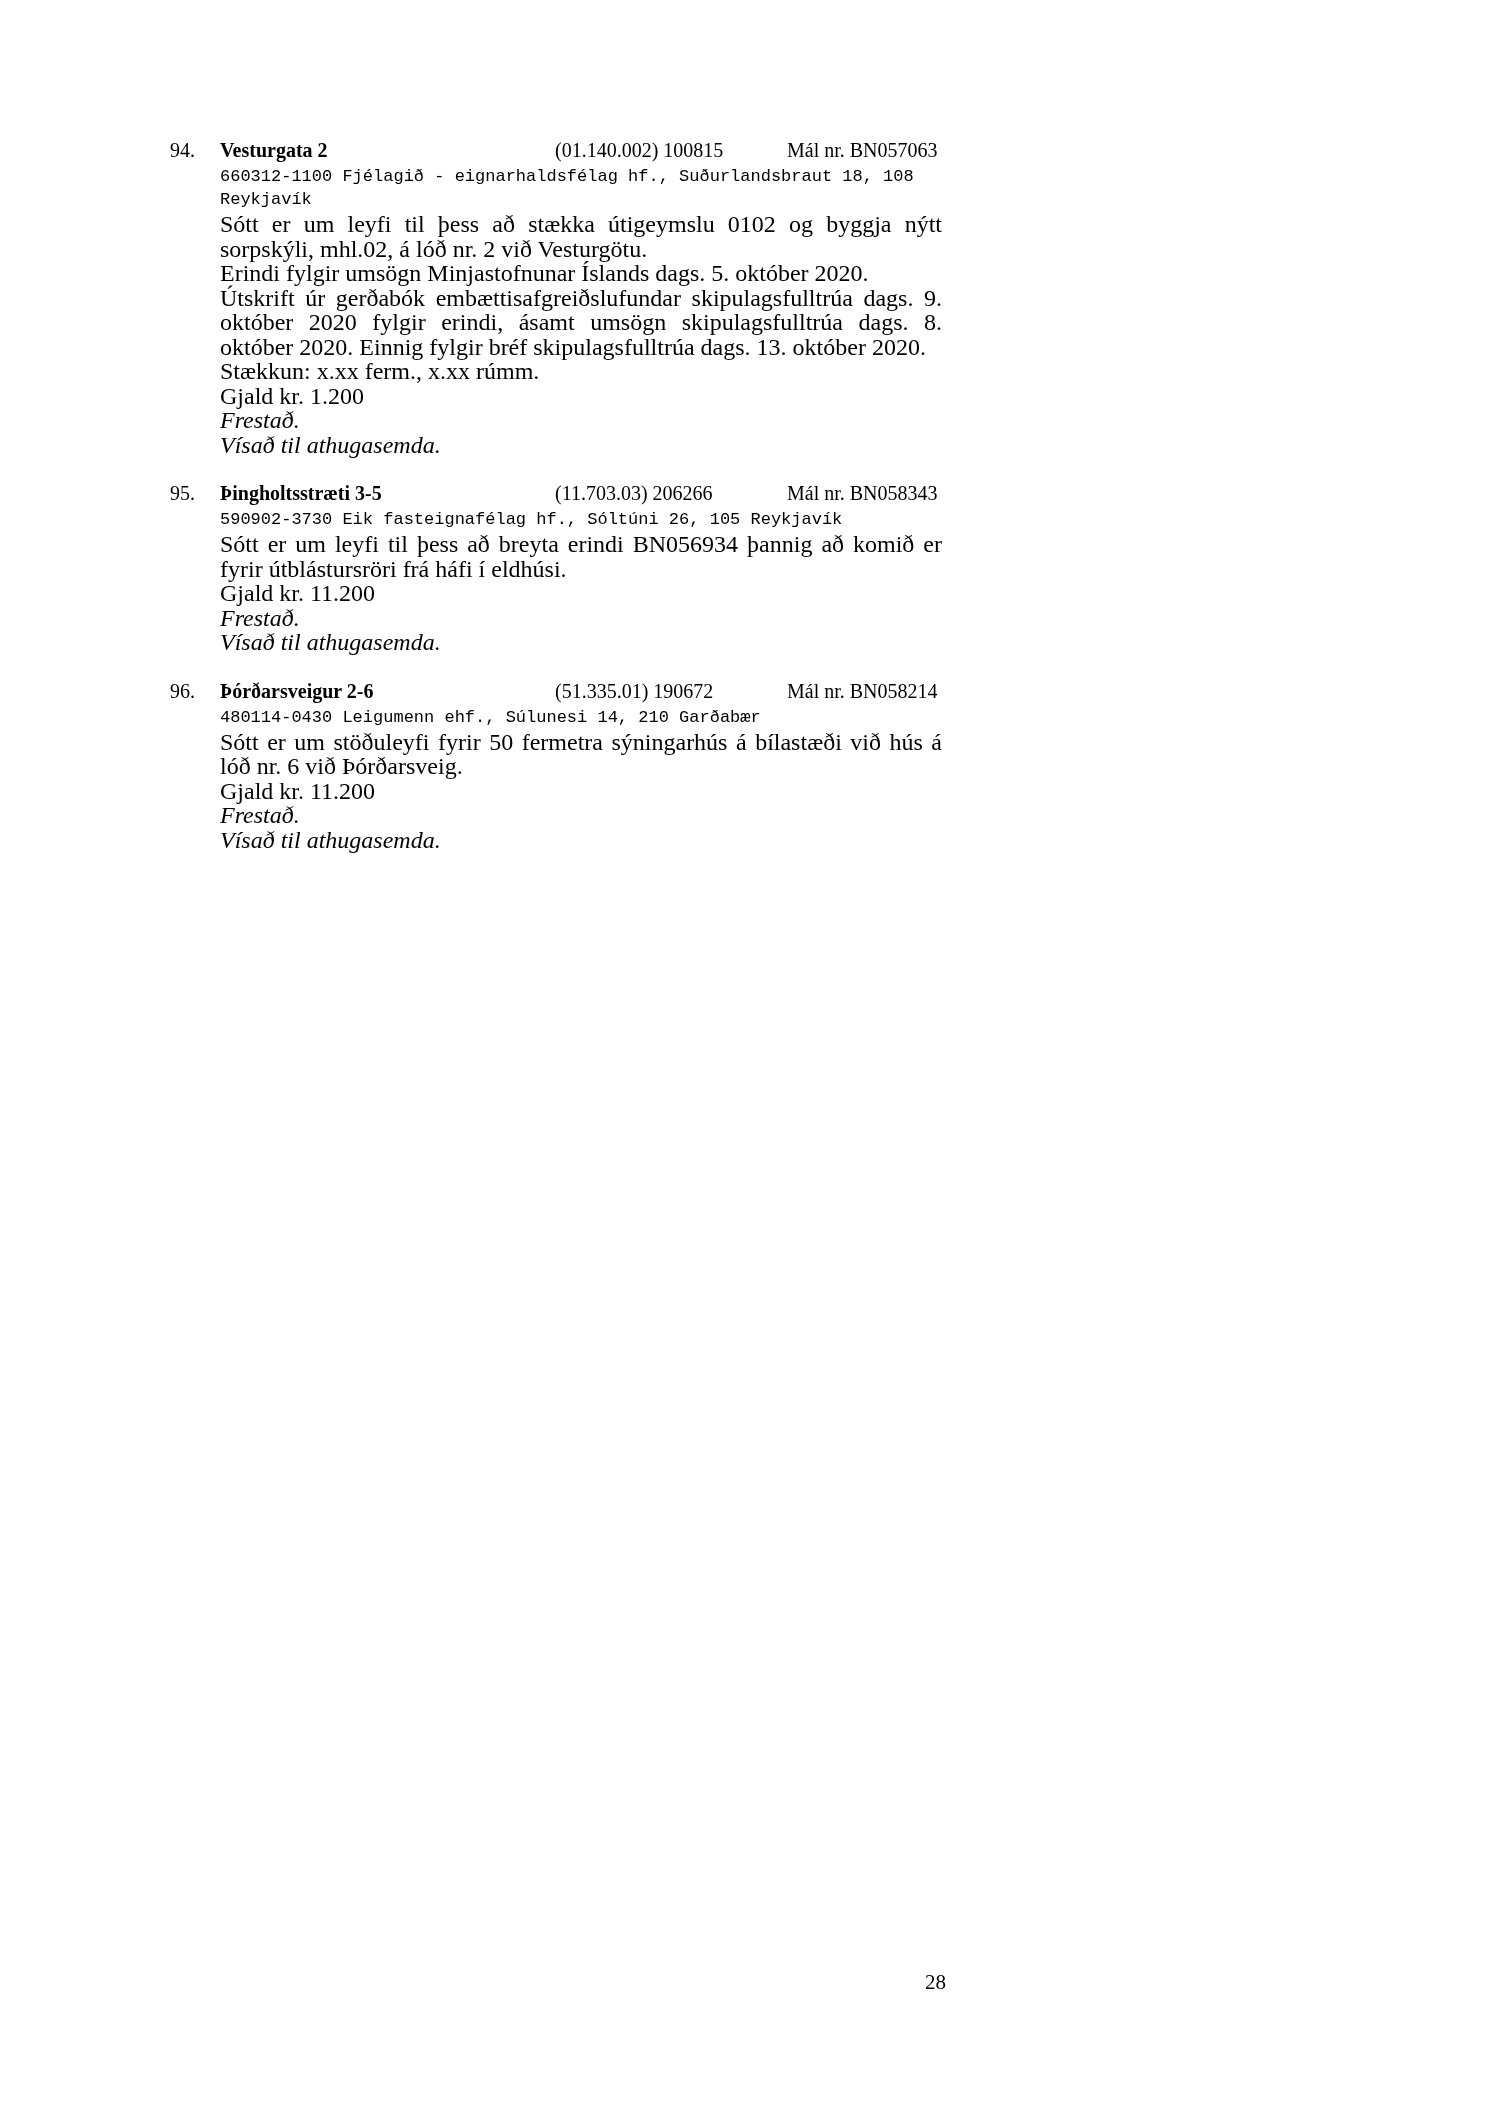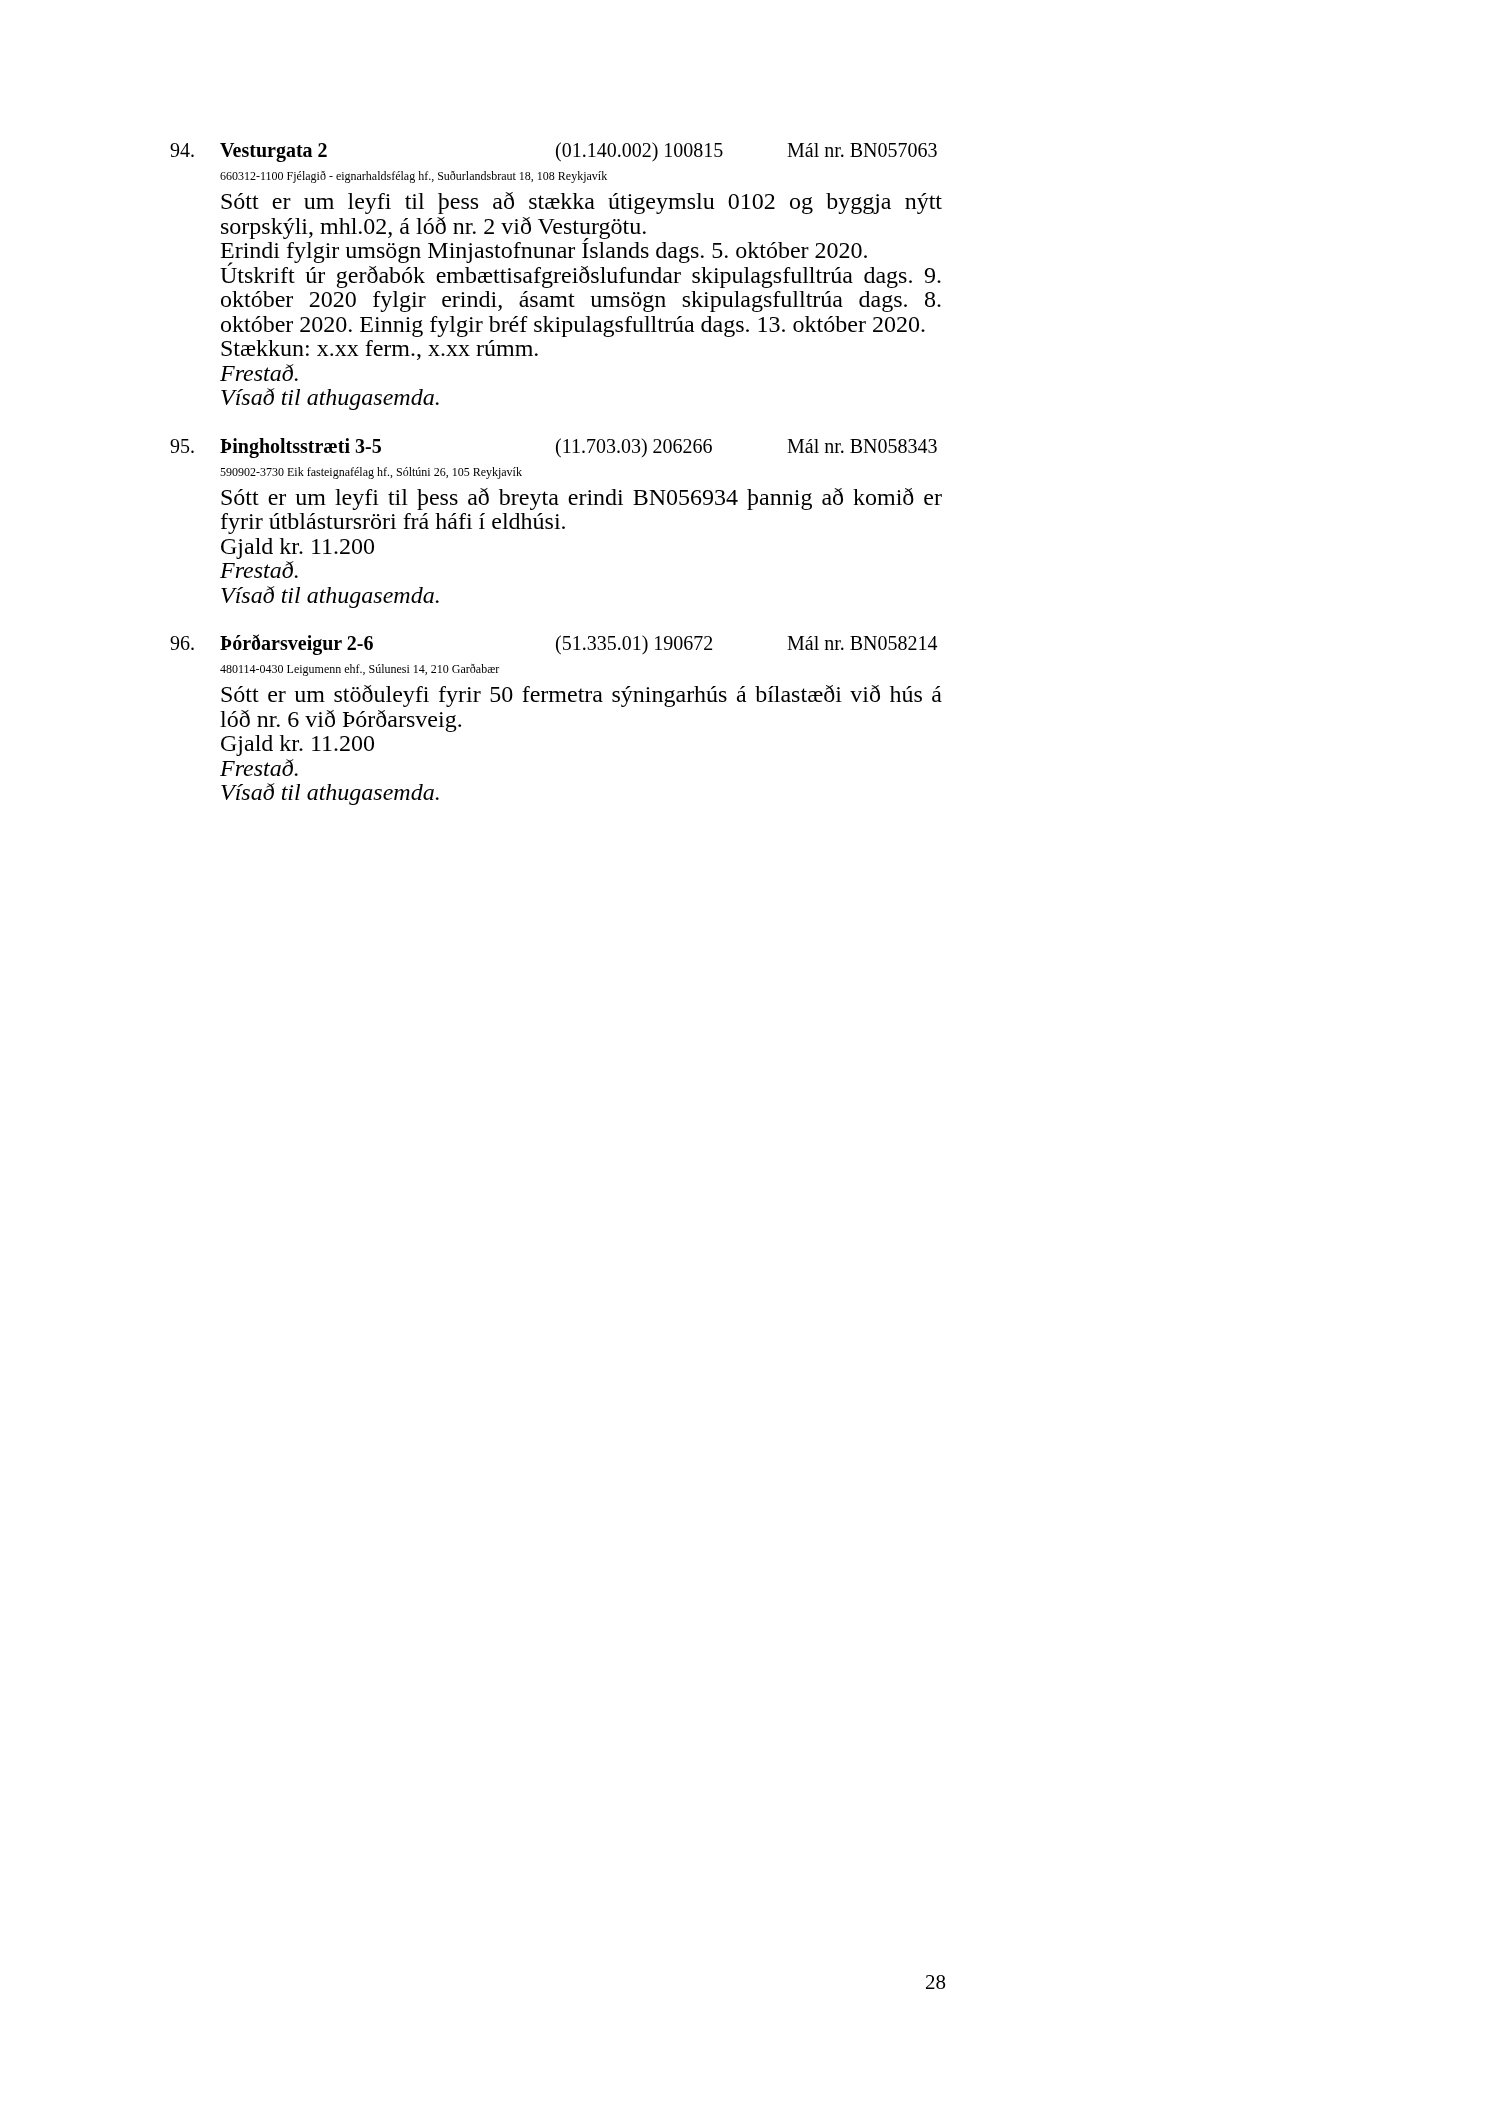--- a/index.html
+++ b/index.html
@@ -25,23 +25,24 @@
     font-size: 20px;
     line-height: 25px;
     white-space: nowrap;
   }
   .num   { position: absolute; left: 0; }
   .title { position: absolute; left: 50px; font-weight: bold; }
   .ref   { position: absolute; left: 385px; text-align: center; }
   .case  { position: absolute; left: 617px; }
   .body  { margin-left: 50px; width: 722px; }
   .company {
-    font-size: 12px;
+    font-size: 17px;
     line-height: 23px;
     margin-bottom: 1px;
+    font-family: Liberation Mono, monospace;
   }
   .para, .fee, .status {
     font-size: 24px;
     line-height: 24.5px;
   }
   .para { text-align: justify; }
   .status { font-style: italic; }
   .page-number {
     position: absolute;
     top: 1970px;
@@ -62,20 +63,21 @@
       <span class="title">Vesturgata 2</span>
       <span class="ref">(01.140.002) 100815</span>
       <span class="case">Mál nr. BN057063</span>
     </div>
     <div class="body">
       <div class="company">660312-1100 Fjélagið - eignarhaldsfélag hf., Suðurlandsbraut 18, 108 Reykjavík</div>
       <p class="para">Sótt er um leyfi til þess að stækka útigeymslu 0102 og byggja nýtt sorpskýli, mhl.02, á lóð nr. 2 við Vesturgötu.</p>
       <p class="para">Erindi fylgir umsögn Minjastofnunar Íslands dags. 5. október 2020.</p>
       <p class="para">Útskrift úr gerðabók embættisafgreiðslufundar skipulagsfulltrúa dags. 9. október 2020 fylgir erindi, ásamt umsögn skipulagsfulltrúa dags. 8. október 2020. Einnig fylgir bréf skipulagsfulltrúa dags. 13. október 2020.</p>
       <p class="para">Stækkun: x.xx ferm., x.xx rúmm.</p>
+      <p class="fee">Gjald kr. 1.200</p>
       <p class="status">Frestað.</p>
       <p class="status">Vísað til athugasemda.</p>
     </div>
   </div>
 
   <div class="item">
     <div class="item-header">
       <span class="num">95.</span>
       <span class="title">Þingholtsstræti 3-5</span>
       <span class="ref">(11.703.03) 206266</span>

